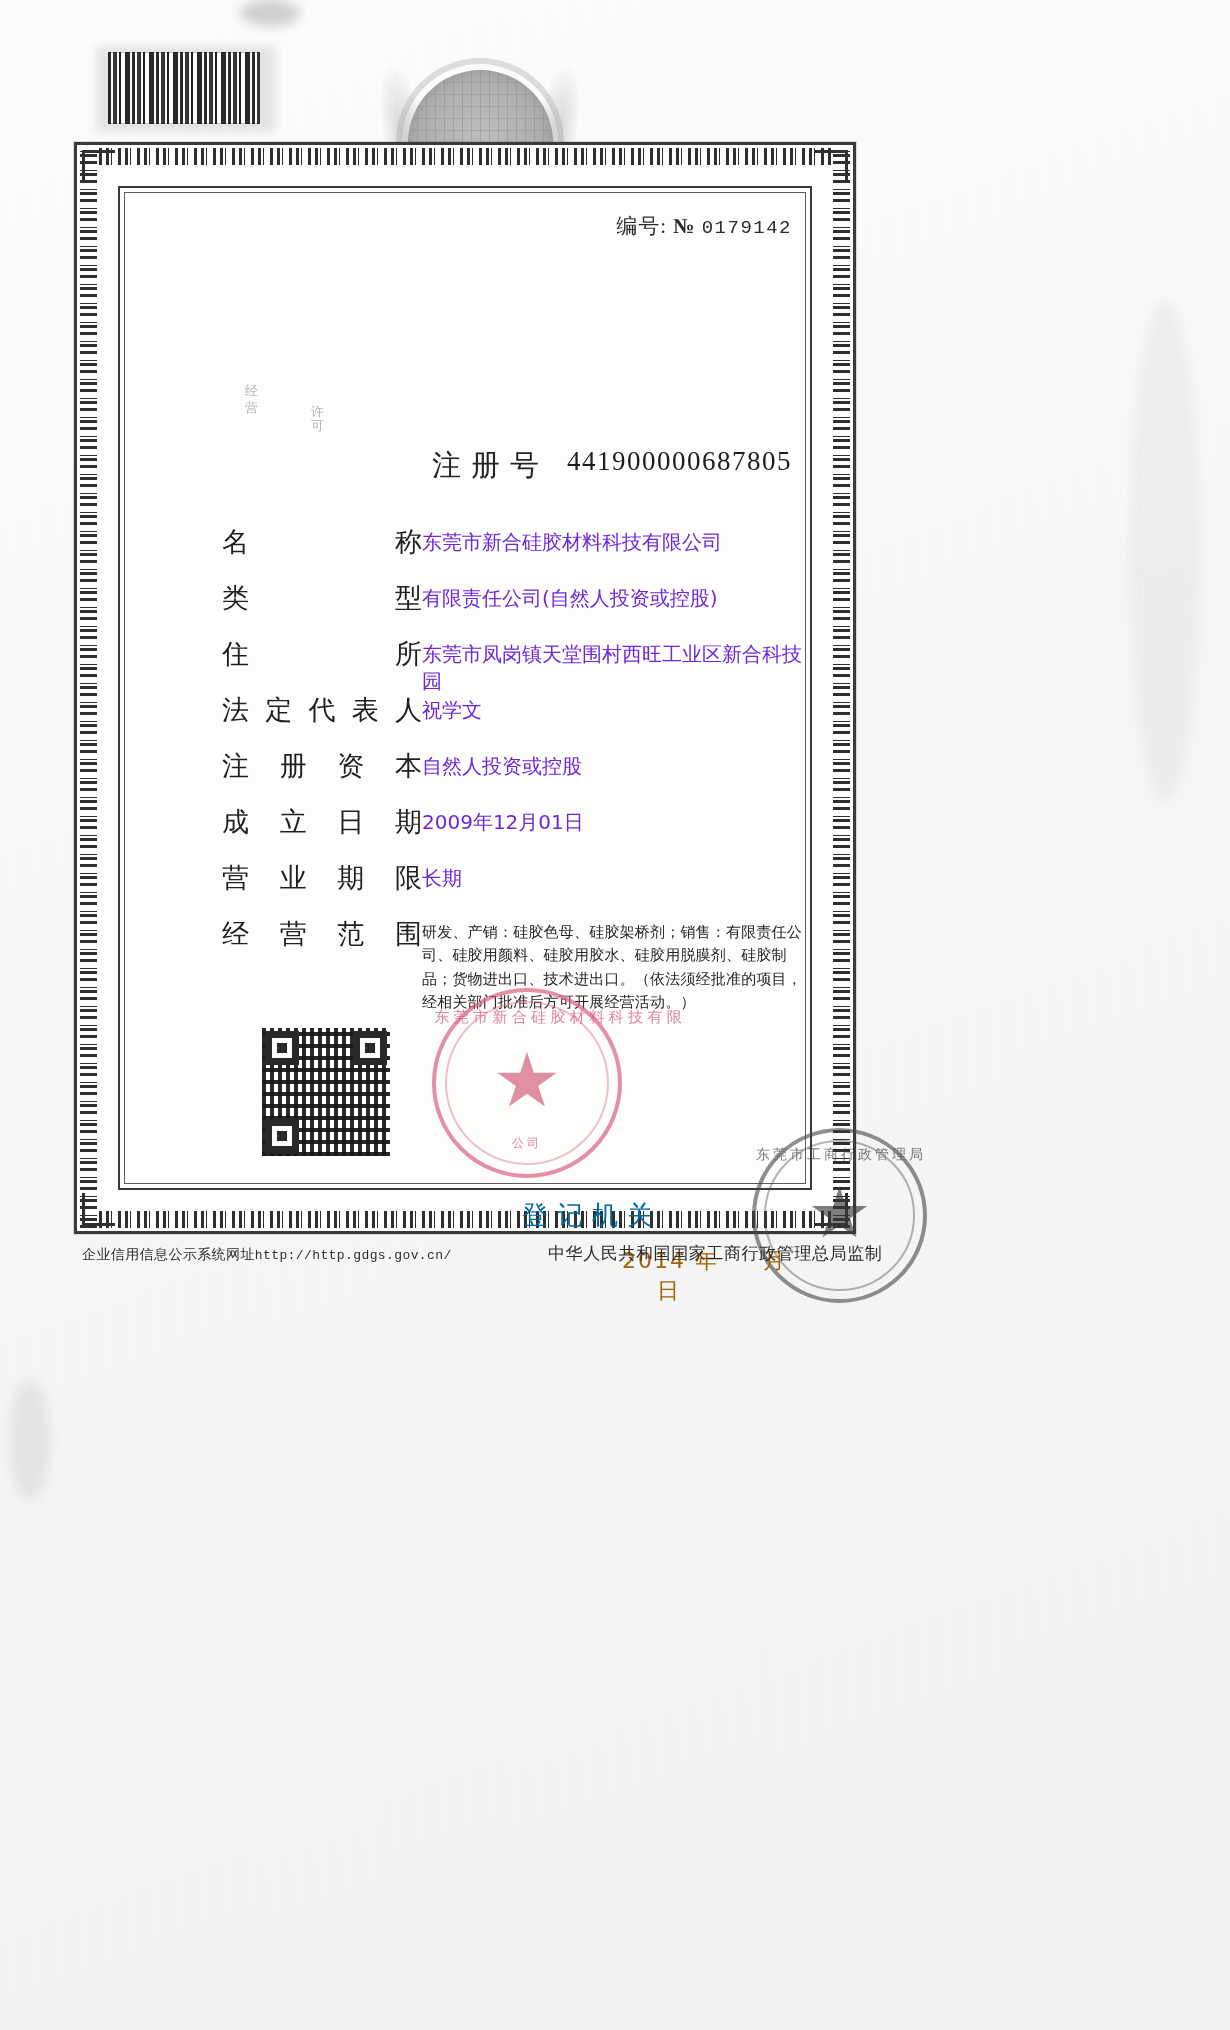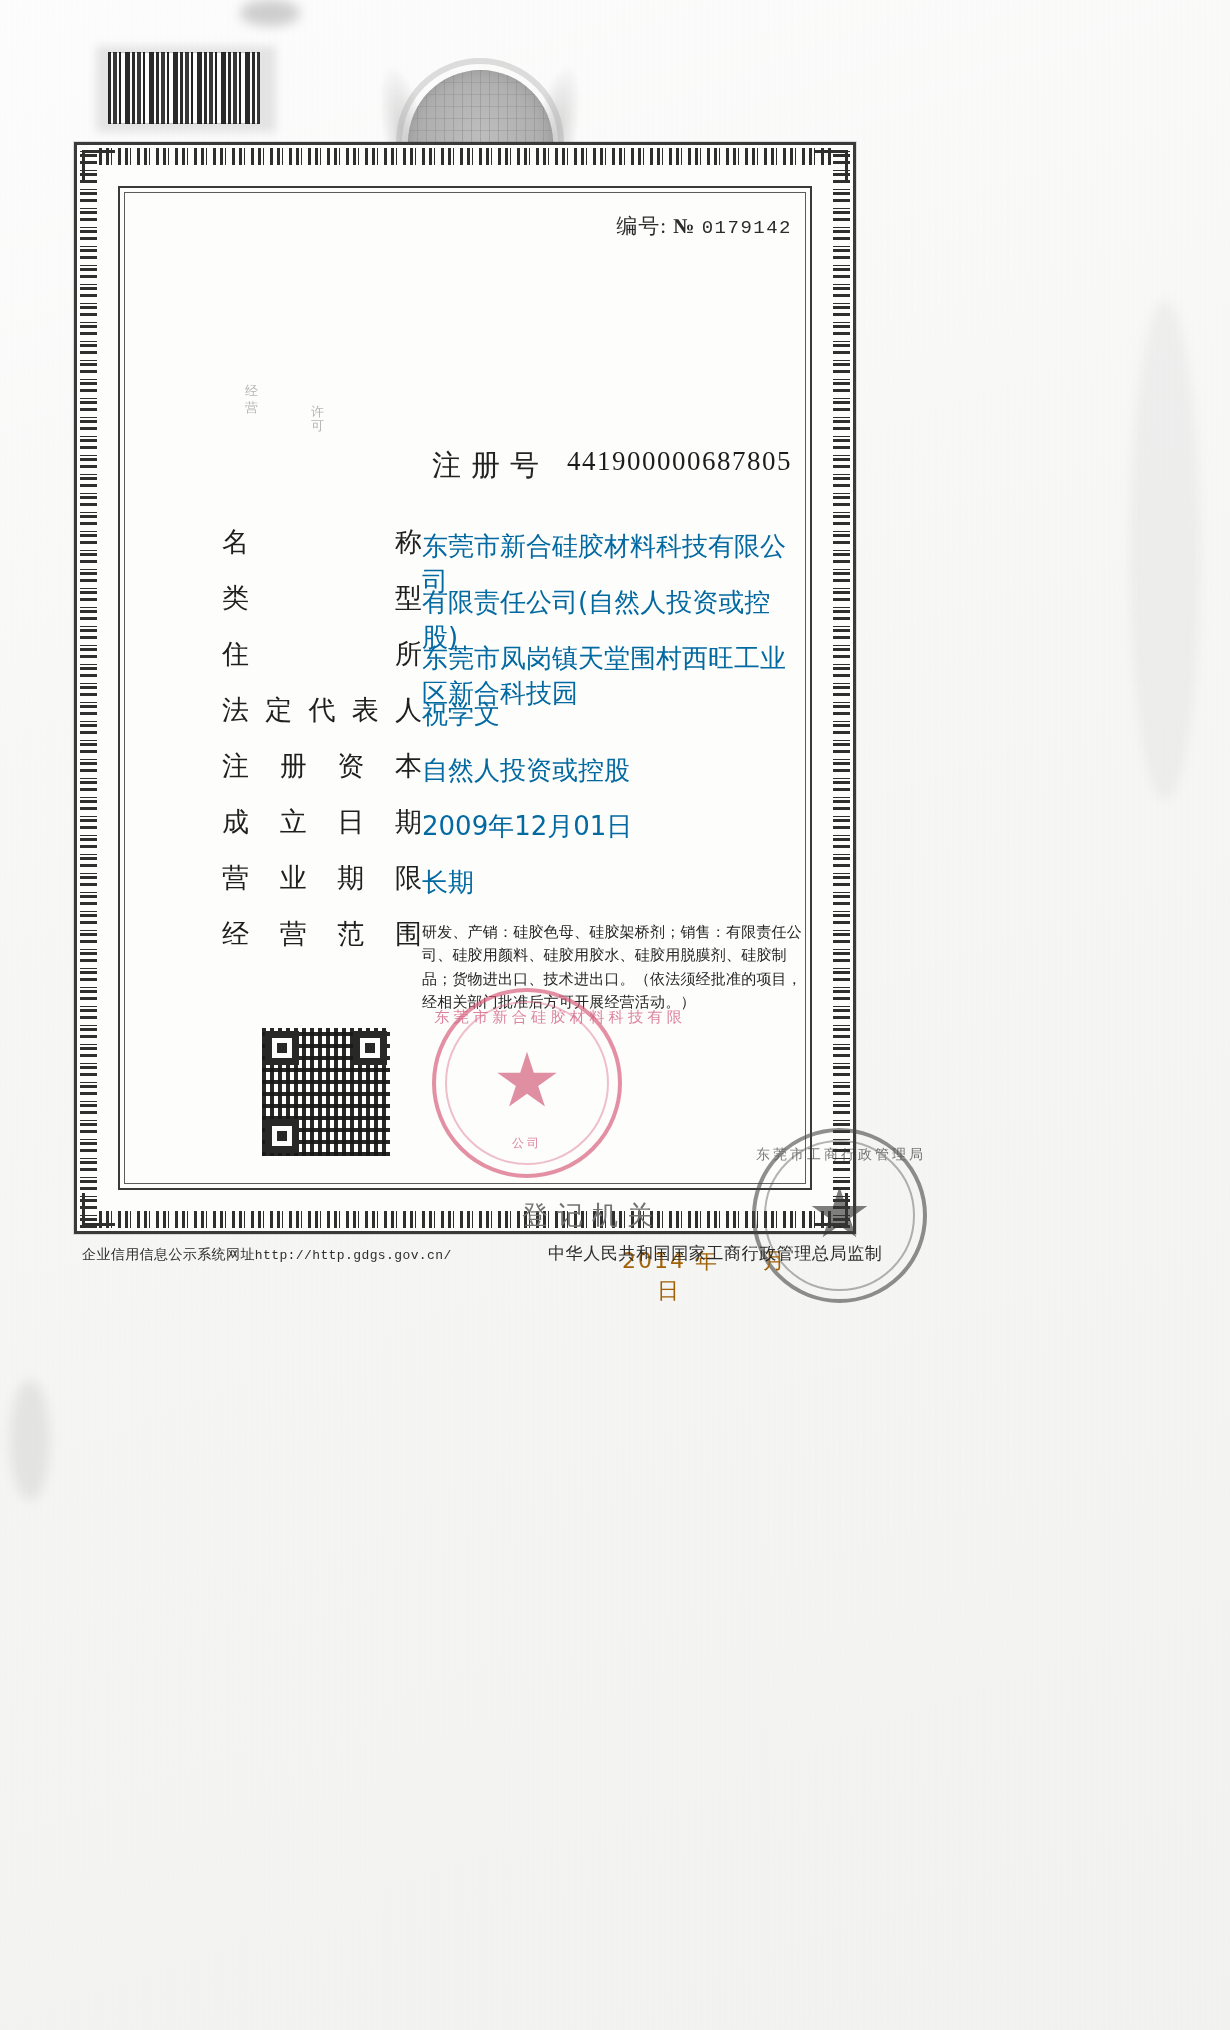--- a/index.html
+++ b/index.html
@@ -248,22 +248,22 @@
     flex: none;
     font-family: "DejaVu Sans", sans-serif;
     font-size: 27px;
     color: #1f1f1f;
     display: flex;
     justify-content: space-between;
   }
   .field .label span { display: inline-block; }
   .field .value {
     font-family: "DejaVu Sans", sans-serif;
-    font-size: 26px;
-    color: #0369a1;
+    font-size: 20px;
+    color: #6d28d9;
     padding-top: 5px;
     line-height: 1.35;
   }
   .field .value.small {
     font-size: 15px;
     line-height: 1.55;
     width: 380px;
     letter-spacing: .2px;
     color: #252525;
   }
@@ -387,21 +387,21 @@
     letter-spacing: 3px;
     white-space: nowrap;
   }
 
   #registrar-row {
     position: absolute;
     left: 390px; top: 1000px;
     font-family: "DejaVu Sans", sans-serif;
     font-size: 26px;
     letter-spacing: 9px;
-    color: #737373;
+    color: #0369a1;
   }
   #date-row {
     position: absolute;
     left: 490px; top: 1048px;
     font-family: "DejaVu Sans", sans-serif;
     font-size: 22px;
     color: #a16207;
     letter-spacing: 2px;
   }
   #date-row .blank { display: inline-block; width: 26px; }

